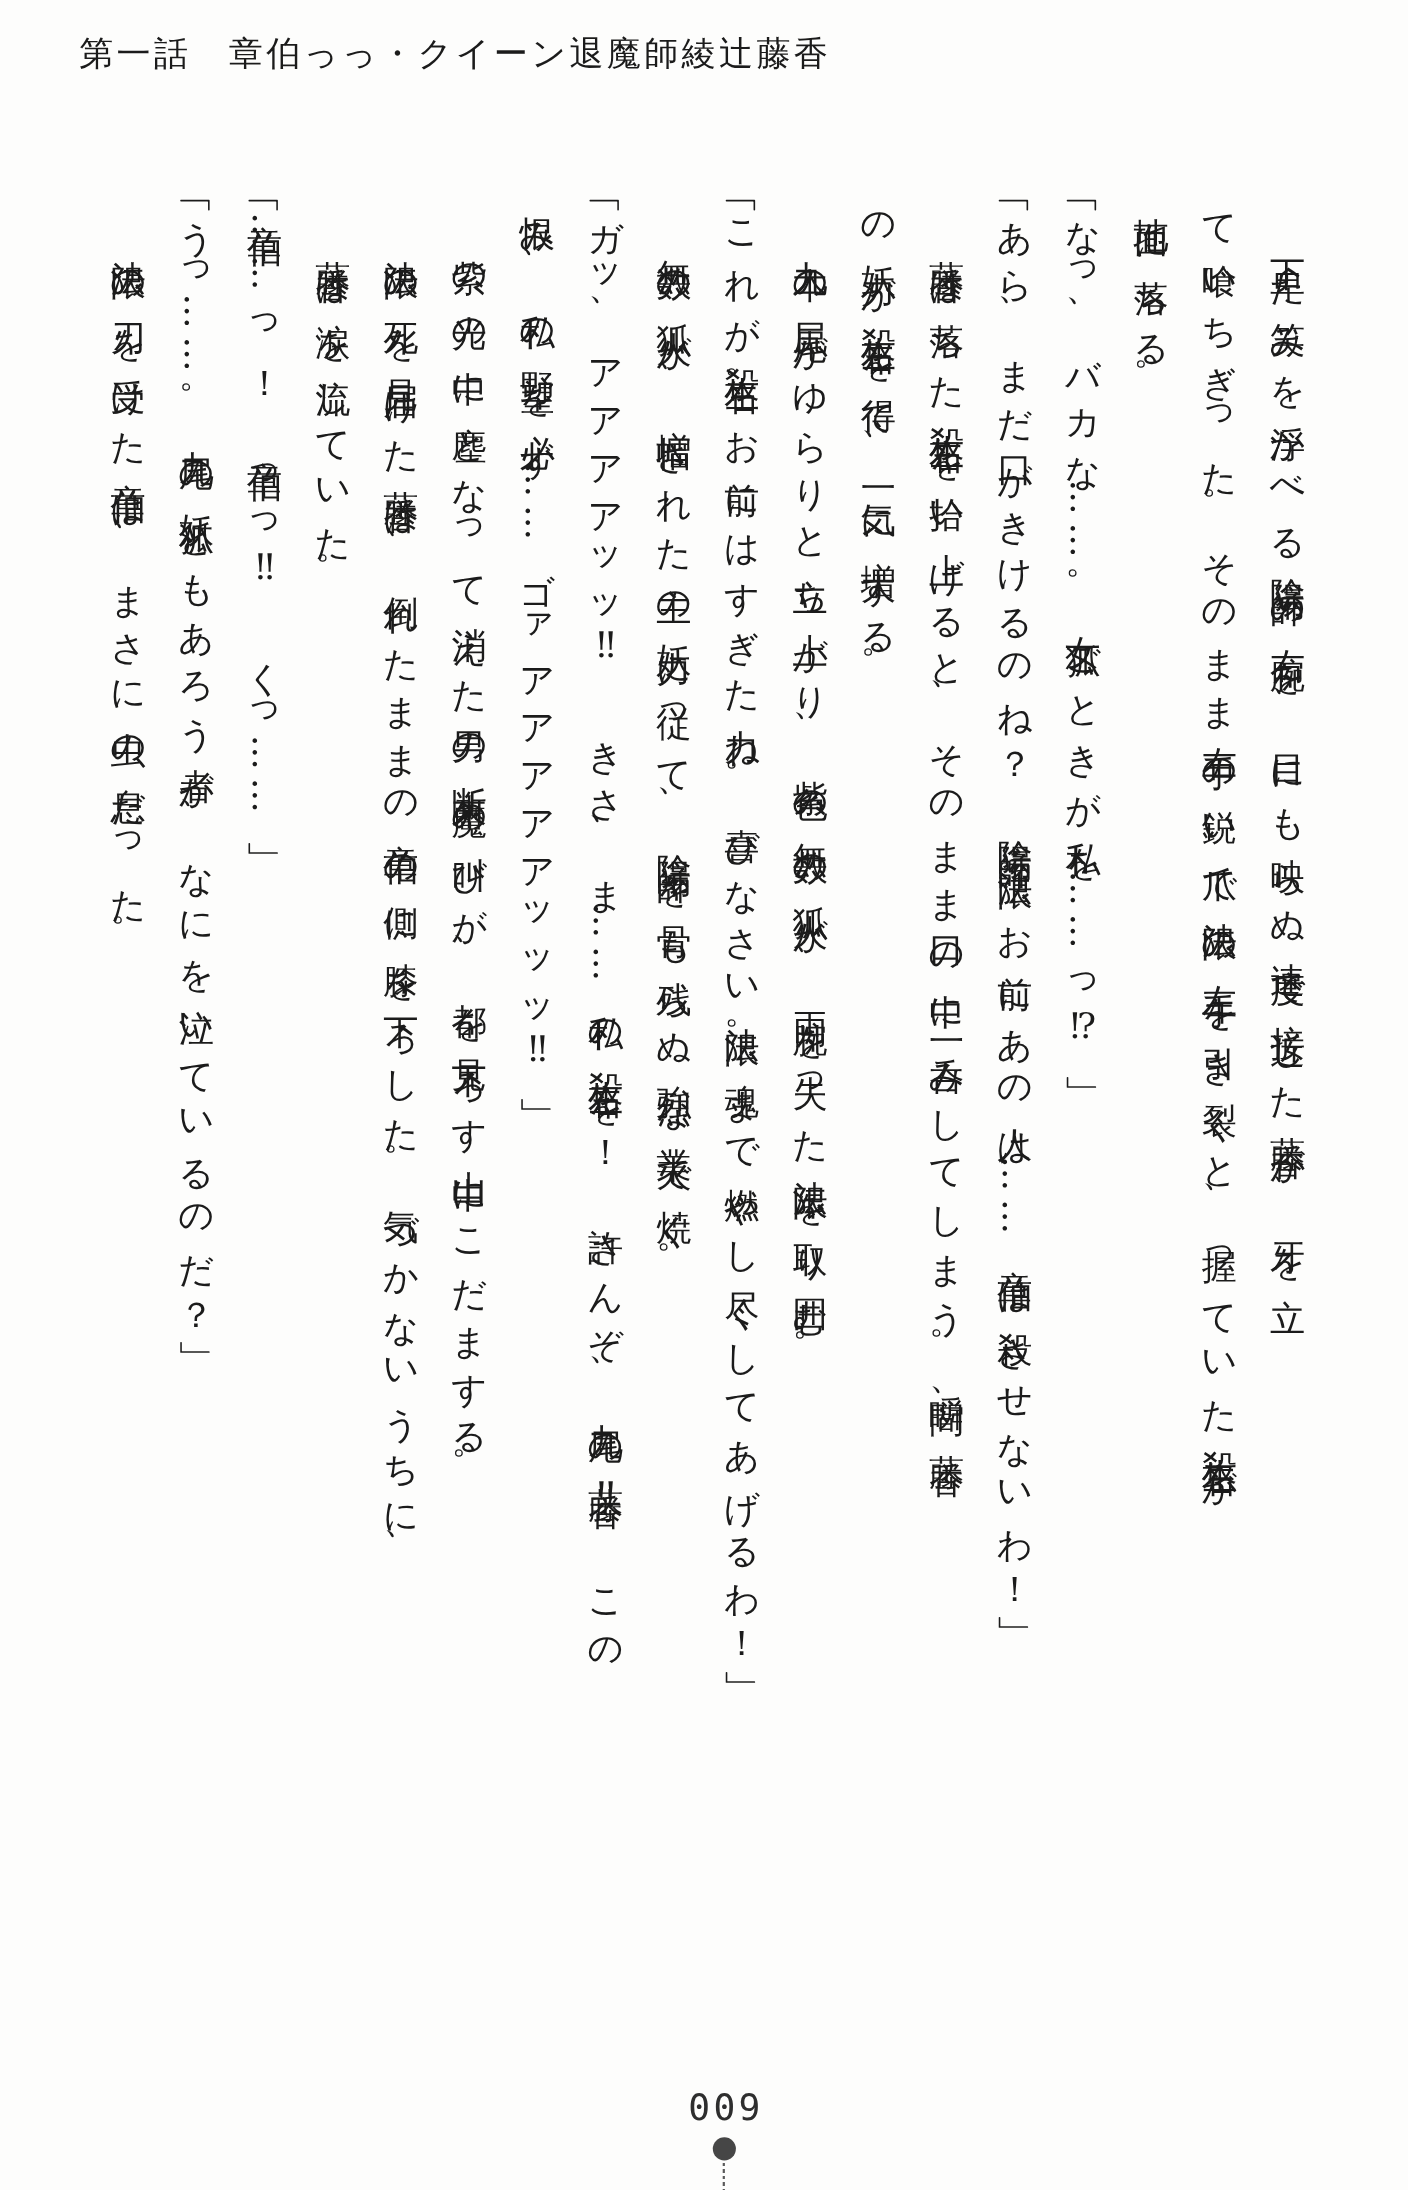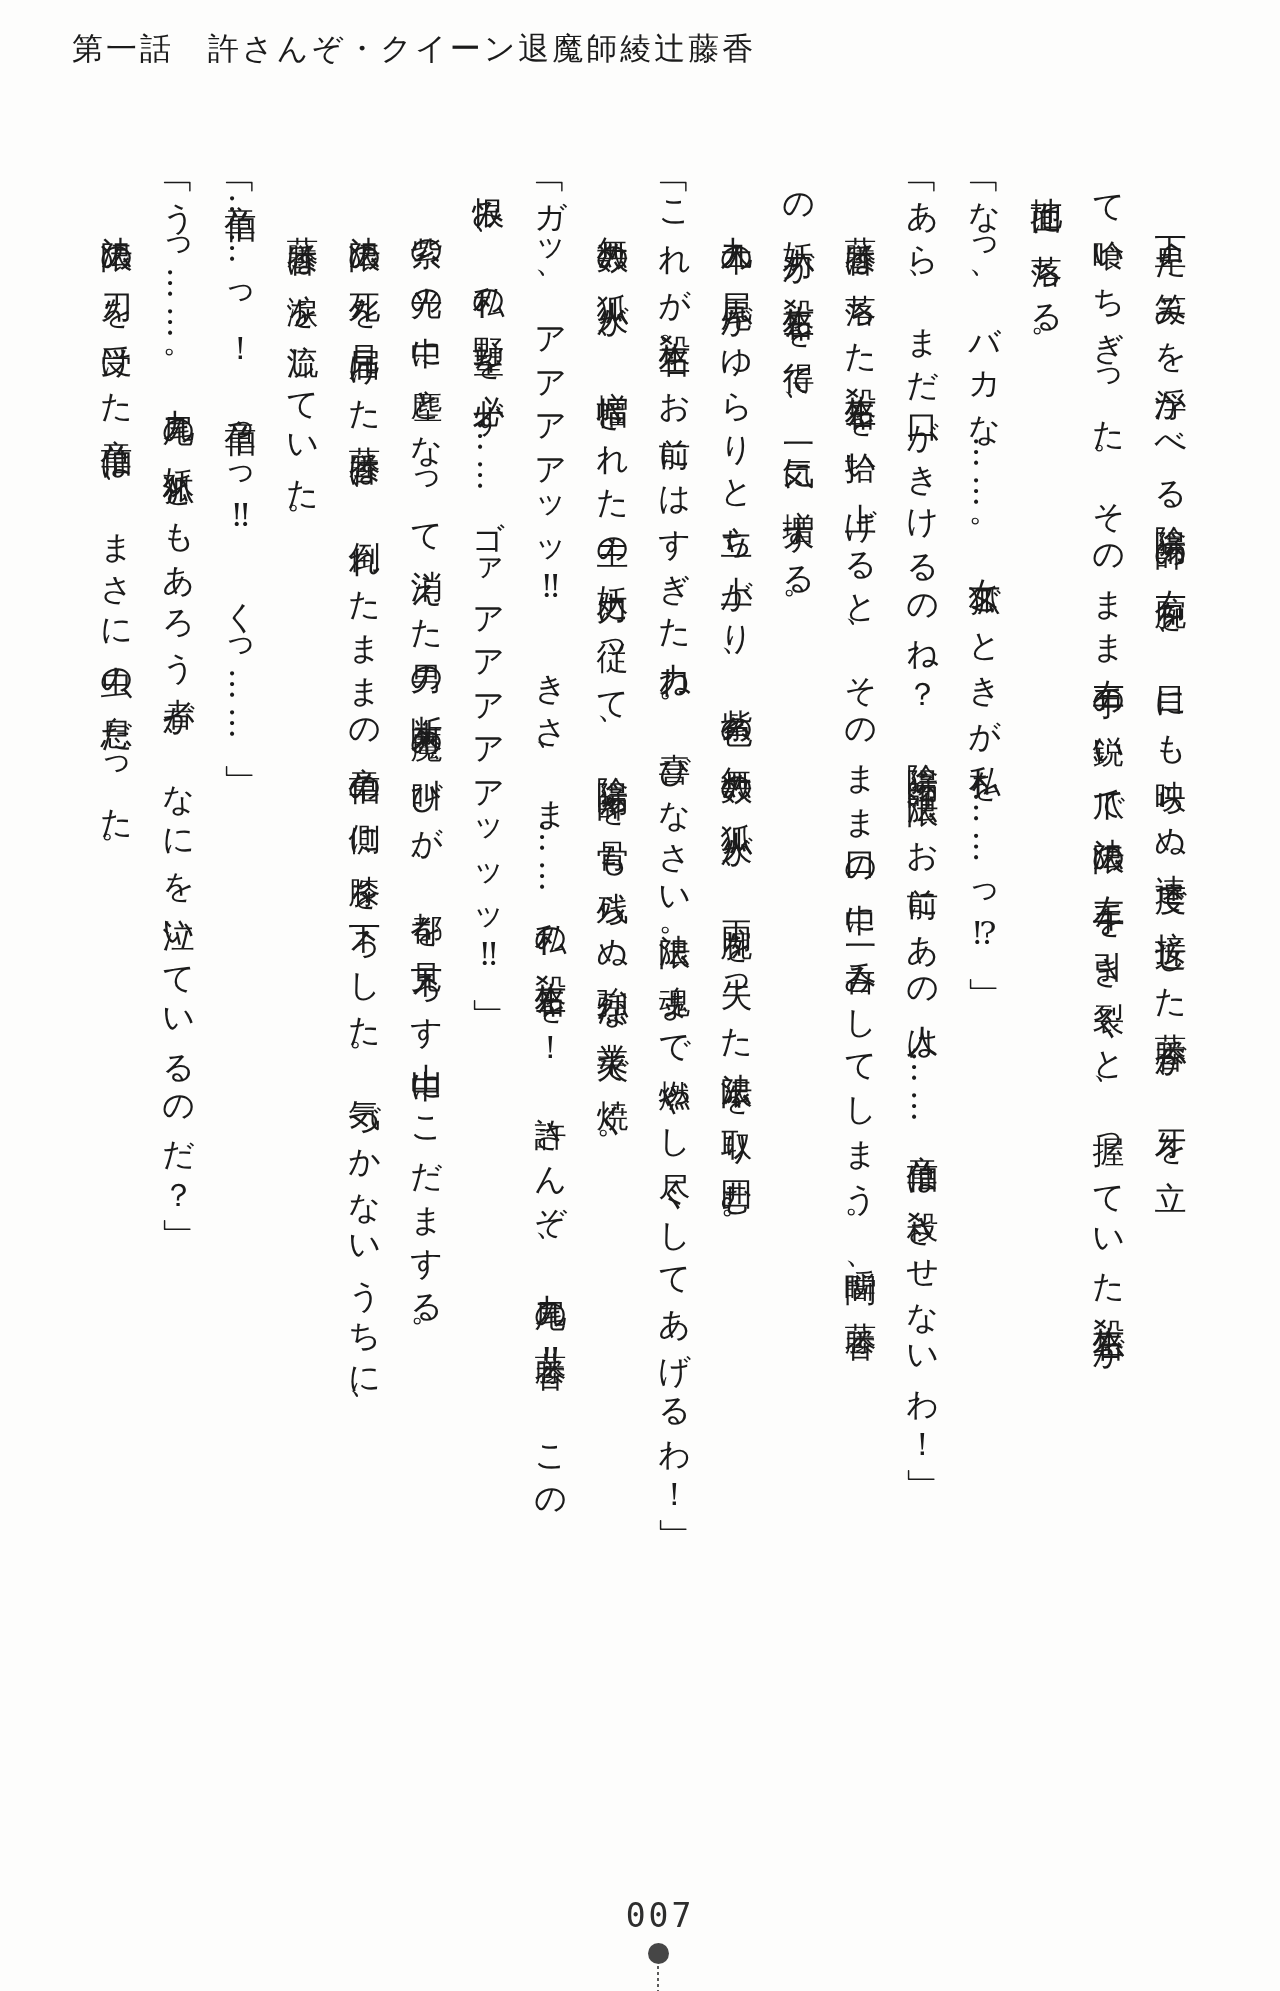--- a/index.html
+++ b/index.html
@@ -61,21 +61,21 @@
     left: 657px; top: 1966px;
     width: 2px; height: 25px;
     background: repeating-linear-gradient(to bottom, #5a5a5a 0 3px, transparent 3px 6px);
   }
 </style>
 </head>
 <body>
 
 <div class="page">
 
-  <div class="chapter-header">第一話　許さんぞ・クイーン退魔師綾辻藤香</div>
+  <div class="chapter-header">第一話　章伯っっ・クイーン退魔師綾辻藤香</div>
 
   <div class="body-text">
       <div class="tline">　下卑た笑みを浮かべる陰陽師の右腕を、目にも映らぬ速度で接近した藤香が、牙を立</div>
       <div class="tline">て喰いちぎった。そのまま右手の鋭い爪で法限の左手を引き裂くと、握っていた殺生石が</div>
       <div class="tline">地面に落ちる。</div>
       <div class="tline">「なっ、バカな……。女狐ごときが私を……っ⁉」</div>
       <div class="tline">「あら、まだ口がきけるのね？　陰陽師・法限。お前にあの人は……章伯は殺させないわ！」</div>
       <div class="tline">　藤香は落ちた殺生石を拾い上げると、そのまま口の中に一呑みしてしまう。瞬間、藤香</div>
       <div class="tline">の妖力が殺生石を得て、一気に増大する。</div>
       <div class="tline">　九本の尻尾がゆらりと立ち上がり、紫色の無数の狐火が、両腕を失った法限を取り囲む。</div>
@@ -84,20 +84,20 @@
       <div class="tline">「ガッ、アアアアッッ‼　きさ、ま……私の殺生石を！　許さんぞ、九尾の藤香‼　この</div>
       <div class="tline">恨み、私の野望を必ず……ゴァアアアアアッッッ‼」</div>
       <div class="tline">　紫の光の中に塵となって消えた男の断末魔の叫びが、都を見下ろす山中にこだまする。</div>
       <div class="tline">　法限の死を見届けた藤香は、倒れたままの章伯の側に膝を下ろした。気づかないうちに、</div>
       <div class="tline">　藤香は涙を流していた。</div>
       <div class="tline">「章伯……っ！　章伯っっ‼　くっ……」</div>
       <div class="tline">「うっ……。九尾の妖狐ともあろう者が、なにを泣いているのだ？」</div>
       <div class="tline">　法限の刃を受けた章伯は、まさに虫の息だった。</div>
     </div>
 
-  <div class="page-number">007</div>
+  <div class="page-number">009</div>
 
   <div class="ornament">
     <div class="ornament-dot"></div>
     <div class="ornament-line"></div>
   </div>
 
 </div>
 
 </body></html>

